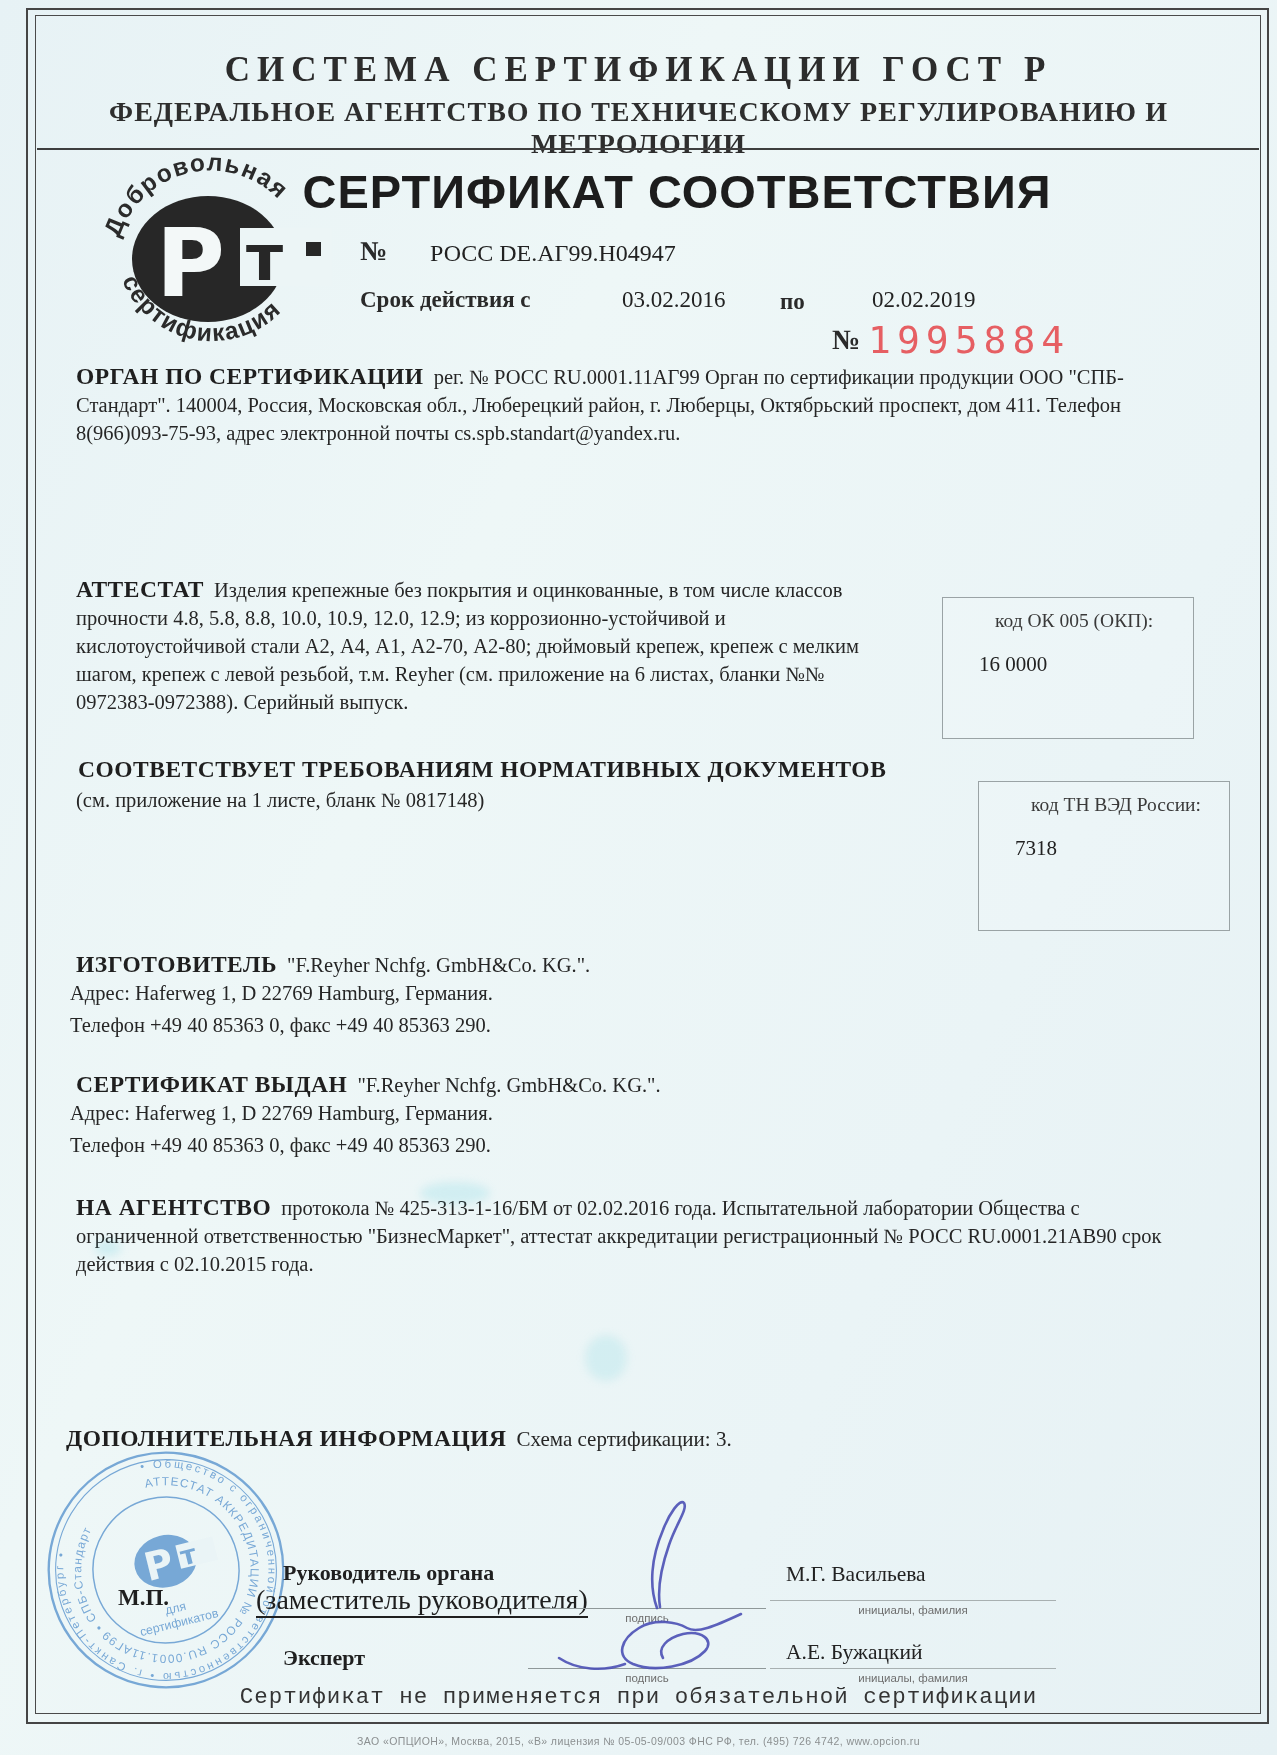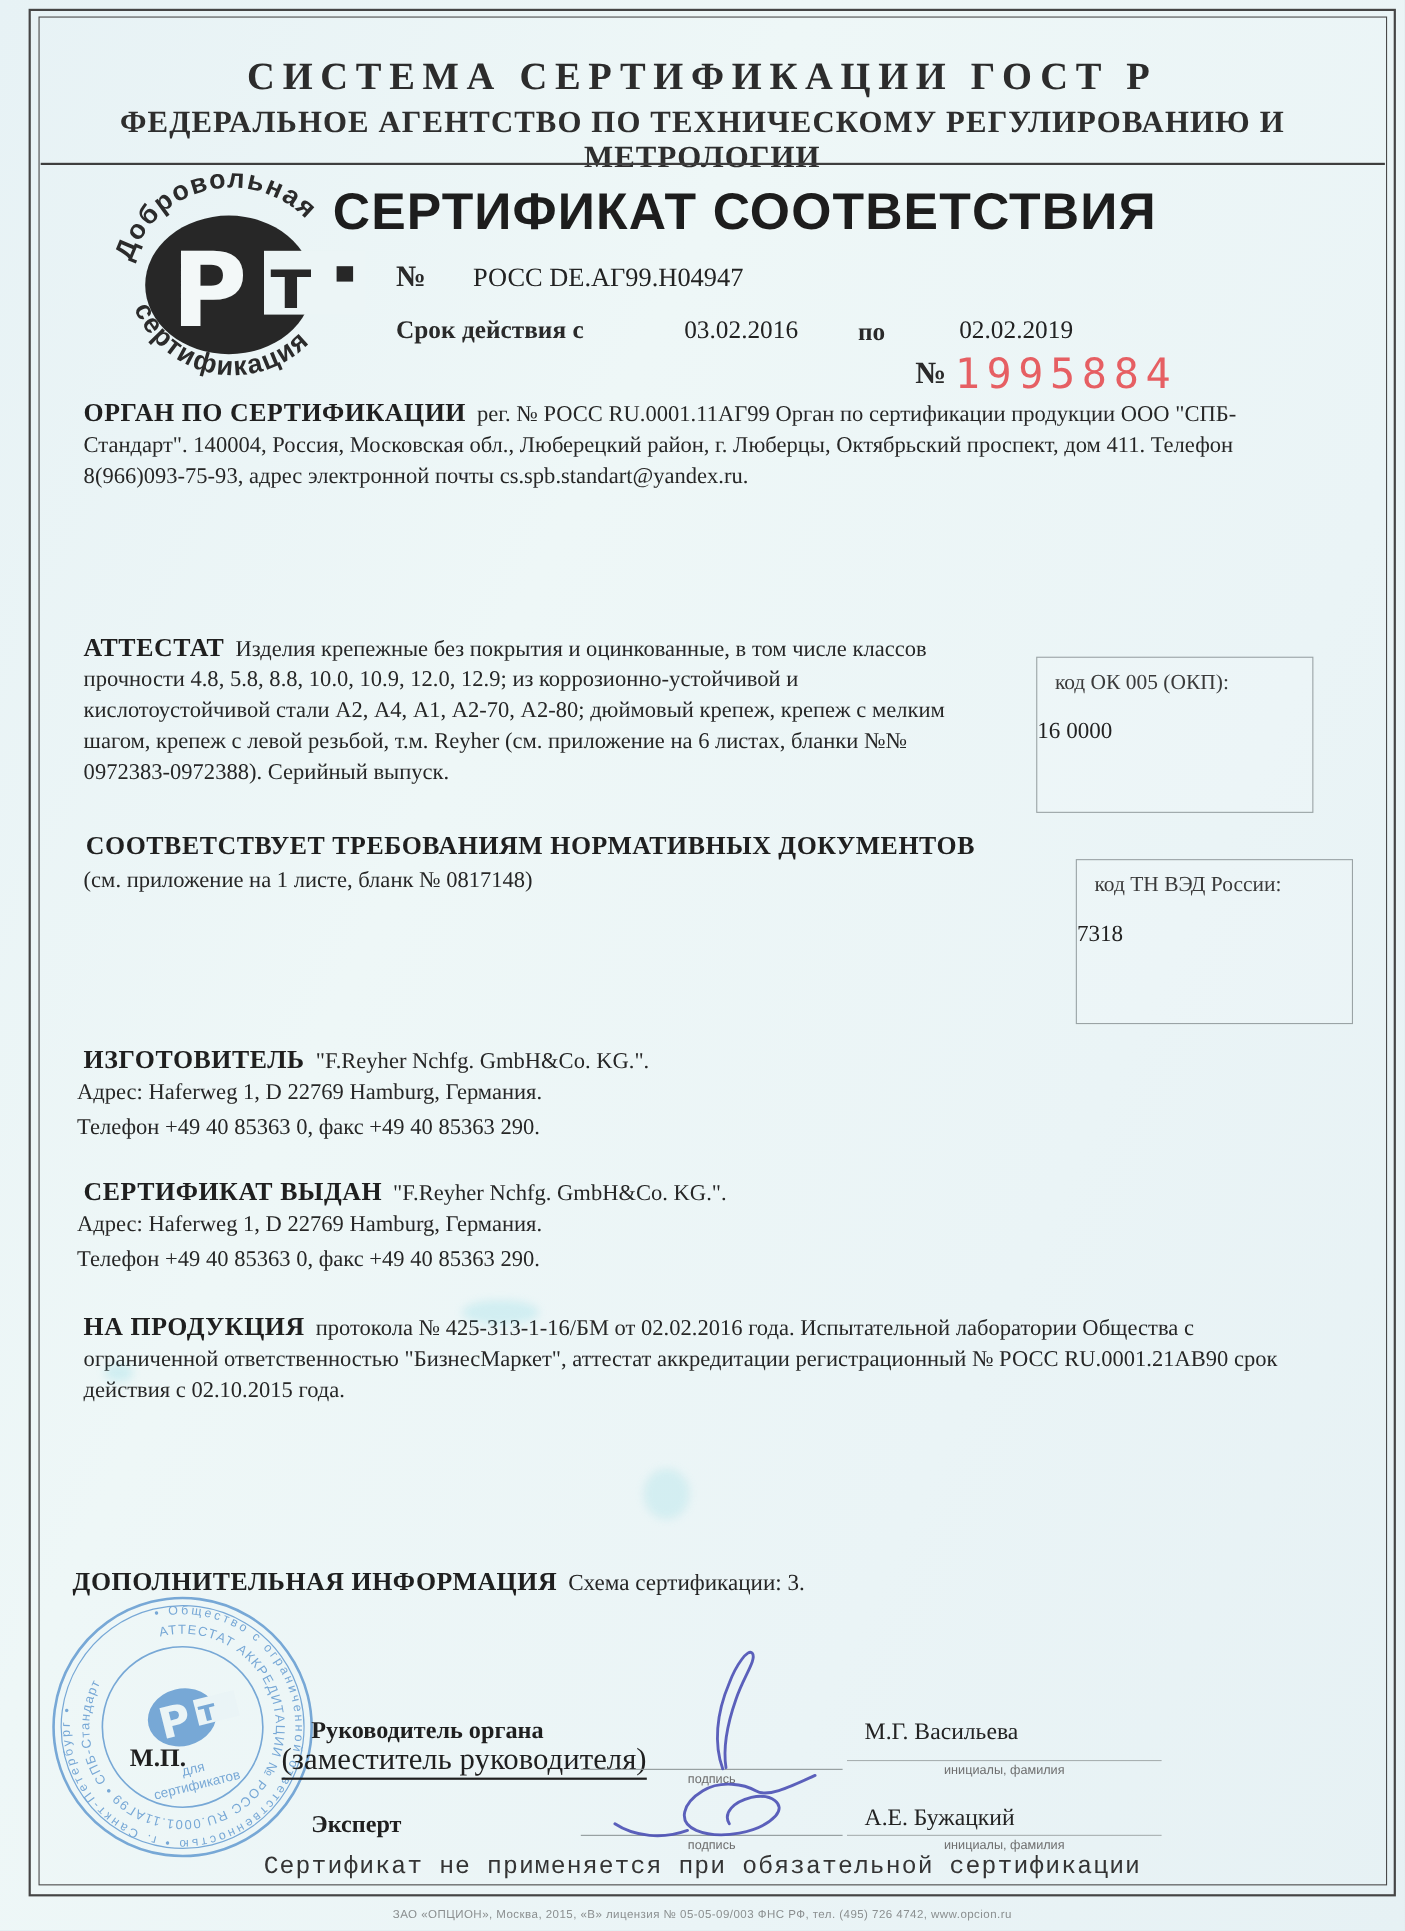--- a/index.html
+++ b/index.html
@@ -19,21 +19,21 @@
   .certno-val{left:430px;top:240px;font-size:24px;color:#222;}
   .valid-label{left:360px;top:287px;font-size:23px;font-weight:bold;color:#2a2a2a;}
   .valid-from{left:622px;top:287px;font-size:23px;color:#222;}
   .valid-po{left:780px;top:289px;font-size:23px;font-weight:bold;color:#2a2a2a;}
   .valid-to{left:872px;top:287px;font-size:23px;color:#222;}
   .blank-sign{left:832px;top:324px;font-size:28px;font-weight:bold;color:#2a2a2a;}
   .blank-num{left:868px;top:318px;font-family:"DejaVu Sans Mono",monospace;font-size:38px;letter-spacing:6px;color:var(--red,#e65f63);}
   .para{font-size:20.5px;line-height:28px;color:#262626;}
   .para .lbl{font-size:23.5px;font-weight:bold;letter-spacing:.5px;color:#1f1f1f;margin-right:10px;}
   .subline{font-size:20.5px;line-height:28px;color:#262626;}
-  .codebox{width:252px;border:1.5px solid #9aa3a5;box-sizing:border-box;background:rgba(255,255,255,0.12);}
+  .codebox{width:252px;border:1.5px solid #9aa3a5;box-sizing:border-box;background:rgba(255,255,255,0.12);padding-left:36px;}
   .codebox .cb-label{padding:12px 0 0 16px;font-size:19.5px;color:#3a3a3a;}
   .codebox .cb-value{margin-top:20px;padding-bottom:16px;text-align:left;font-size:21px;color:#222;}
   .sec-head{font-size:23.5px;font-weight:bold;letter-spacing:.5px;color:#1f1f1f;}
   .role{font-size:22px;font-weight:bold;color:#1f1f1f;}
   .role-note{font-size:28px;font-weight:normal;color:#1f1f1f;border-bottom:2.5px solid #1f1f1f;}
   .sigline{border-bottom:1.5px solid #8f9899;}
   .nameline{border-bottom:1px solid #a8b0b1;}
   .cap{font-family:"Liberation Sans","DejaVu Sans",sans-serif;font-size:11.5px;color:#6e6e6e;text-align:center;}
   .name{font-size:21.5px;color:#222;}
   .mp{font-size:23px;font-weight:bold;color:#1f1f1f;}
@@ -109,21 +109,21 @@
     <div style="margin-left:-6px;margin-top:4px;">Телефон +49 40 85363 0, факс +49 40 85363 290.</div>
   </div>
 
   <div class="abs para" style="left:76px;top:1070px;width:1088px;">
     <div><span class="lbl">СЕРТИФИКАТ ВЫДАН</span><span>"F.Reyher Nchfg. GmbH&amp;Co. KG.".</span></div>
     <div style="margin-left:-6px;">Адрес: Haferweg 1, D 22769 Hamburg, Германия.</div>
     <div style="margin-left:-6px;margin-top:4px;">Телефон +49 40 85363 0, факс +49 40 85363 290.</div>
   </div>
 
   <div class="abs para" style="left:76px;top:1193px;width:1088px;">
-    <span class="lbl">НА ПРОДУКЦИЯ</span><span>протокола № 425-313-1-16/БМ от 02.02.2016 года. Испытательной лаборатории Общества с ограниченной ответственностью "БизнесМаркет", аттестат аккредитации регистрационный № РОСС RU.0001.21АВ90 срок действия с 02.10.2015 года.</span>
+    <span class="lbl">НА АГЕНТСТВО</span><span>протокола № 425-313-1-16/БМ от 02.02.2016 года. Испытательной лаборатории Общества с ограниченной ответственностью "БизнесМаркет", аттестат аккредитации регистрационный № РОСС RU.0001.21АВ90 срок действия с 02.10.2015 года.</span>
   </div>
 
   <div class="abs para" style="left:66px;top:1424px;width:1088px;">
     <span class="lbl">ДОПОЛНИТЕЛЬНАЯ ИНФОРМАЦИЯ</span><span style="font-size:21px;">Схема сертификации: 3.</span>
   </div>
 
   <svg class="abs" style="left:28px;top:1432px;opacity:.82;" width="276" height="276" viewBox="0 0 280 280">
     <g transform="rotate(-14 140 140)" fill="none" stroke="var(--stamp,#5e97cf)">
       <circle cx="140" cy="140" r="119" stroke-width="2.4"></circle>
       <circle cx="140" cy="140" r="112" stroke-width="1.1"></circle>

